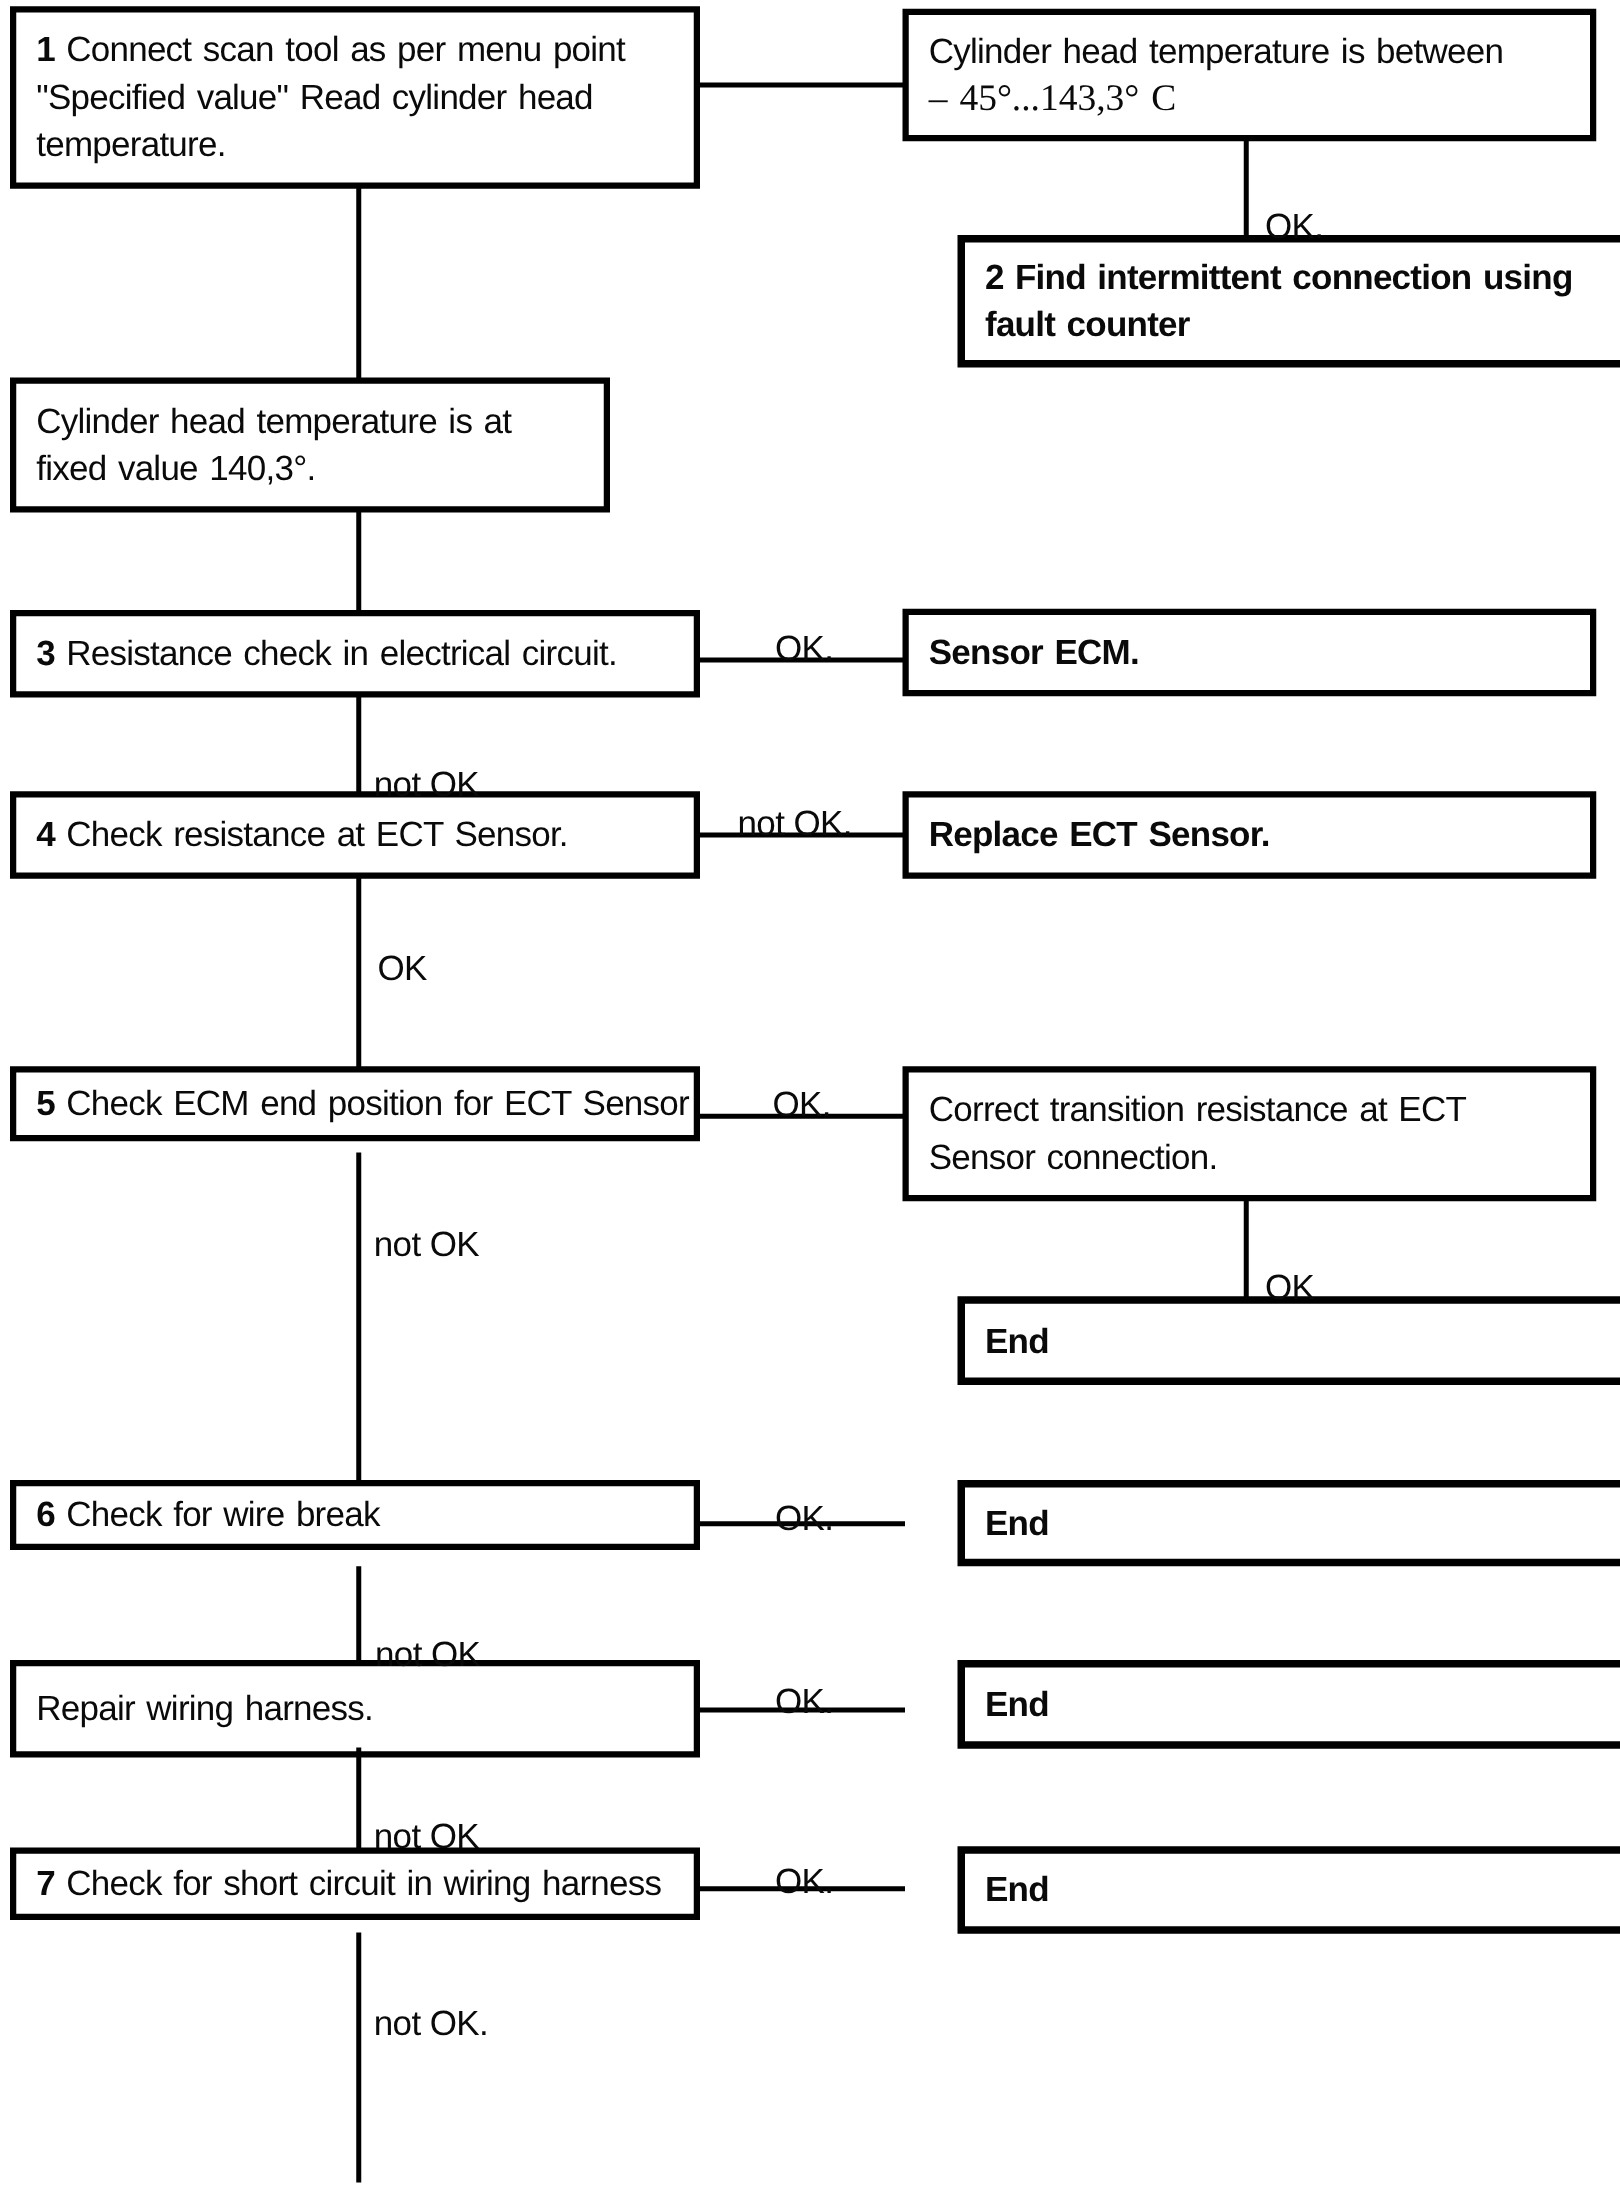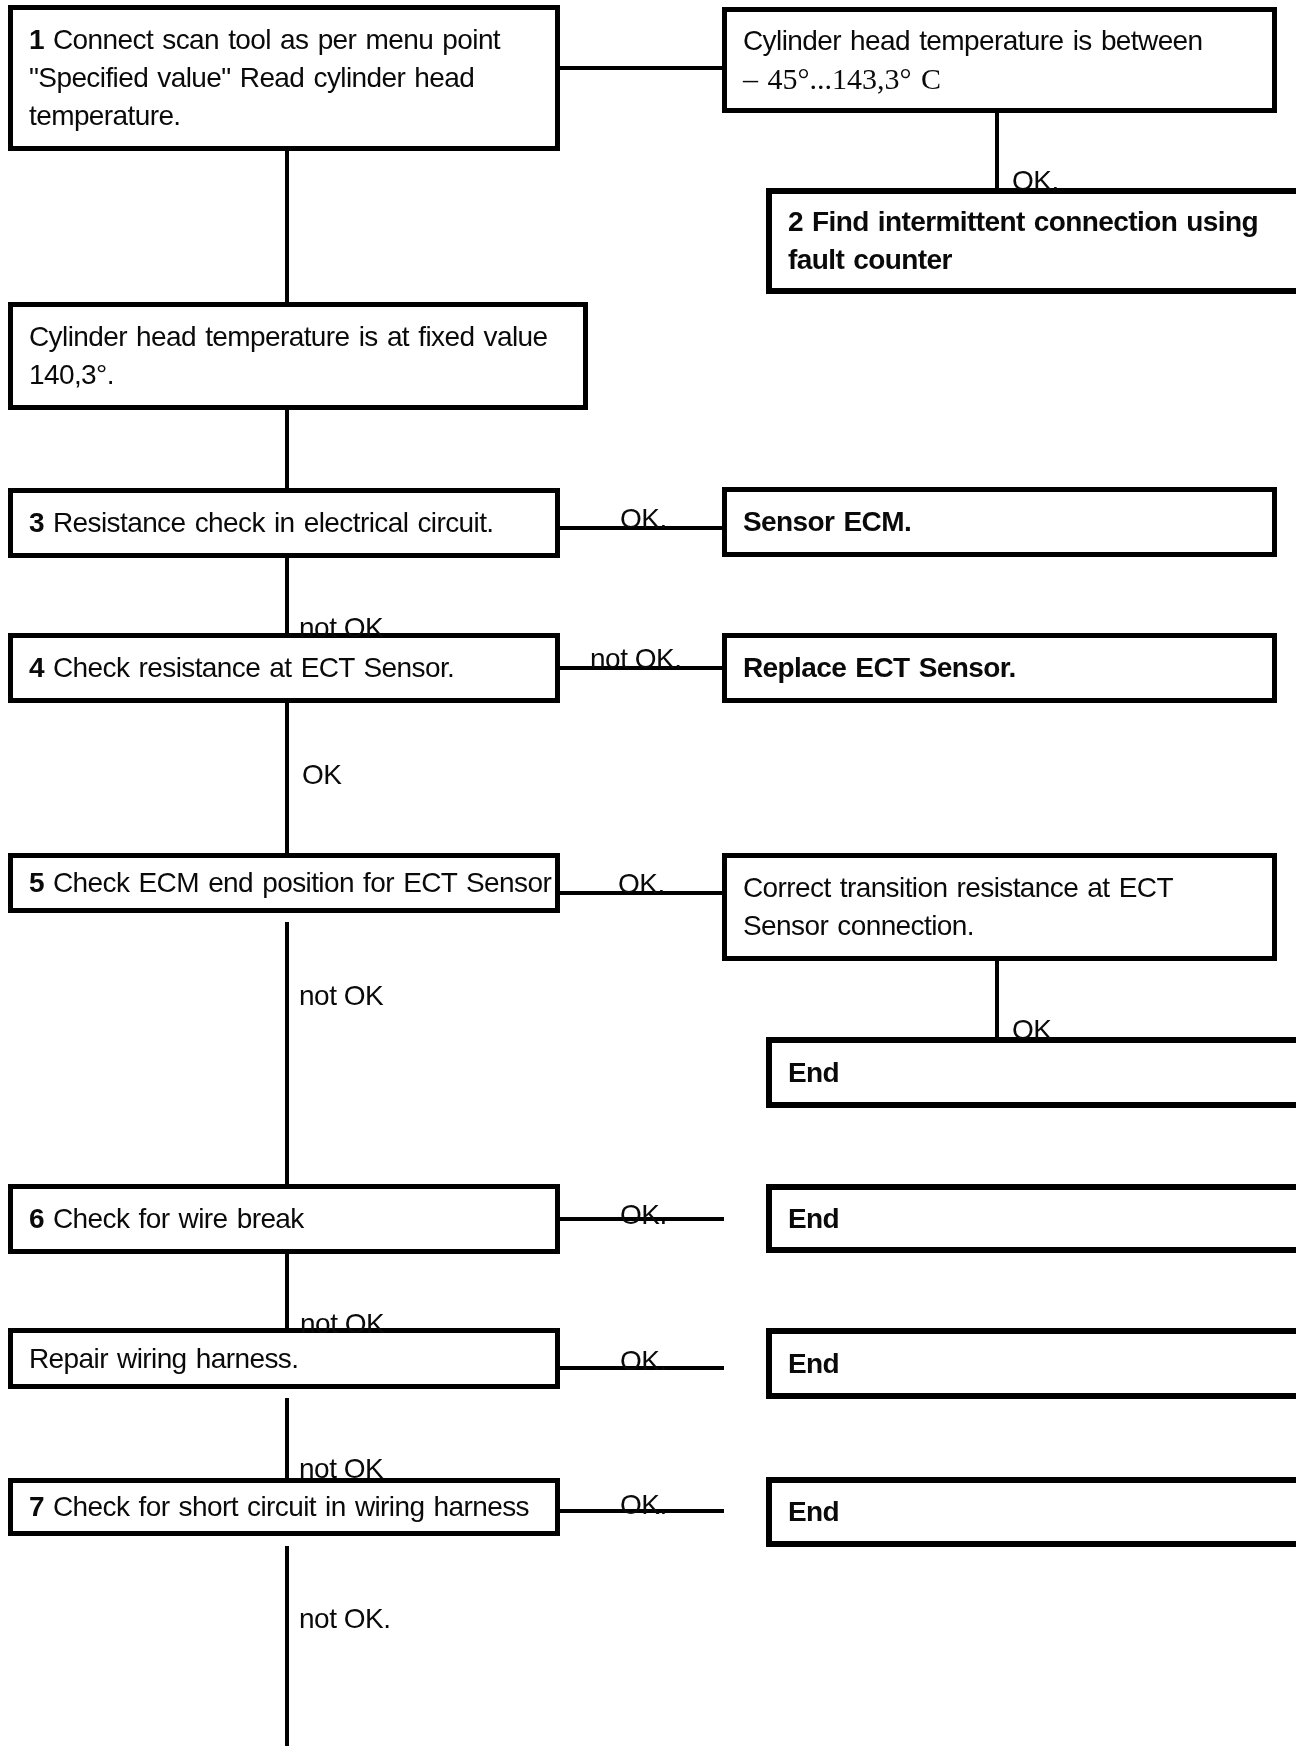--- a/index.html
+++ b/index.html
@@ -52,41 +52,41 @@
 </style>
 </head>
 <body>
 
 <div id="page">
 
   <div class="box" style="left:8px;top:5px;width:552px;height:146px;">
     <p class="txt"><span class="num">1</span><span>Connect scan tool as per menu point "Specified value" Read cylinder head temperature.</span></p>
   </div>
 
-  <div class="box" style="left:8px;top:302px;width:580px;height:108px;">
+  <div class="box" style="left:8px;top:302px;width:480px;height:108px;">
     <p class="txt"><span>Cylinder head temperature is at fixed value 140,3°.</span></p>
   </div>
 
   <div class="box single" style="left:8px;top:488px;width:552px;height:70px;">
     <p class="txt"><span class="num">3</span><span>Resistance check in electrical circuit.</span></p>
   </div>
 
   <div class="box single" style="left:8px;top:633px;width:552px;height:70px;">
     <p class="txt"><span class="num">4</span><span>Check resistance at ECT Sensor.</span></p>
   </div>
 
   <div class="box single" style="left:8px;top:853px;width:552px;height:60px;">
     <p class="txt"><span class="num">5</span><span>Check ECM end position for ECT Sensor</span></p>
   </div>
 
-  <div class="box single" style="left:8px;top:1184px;width:552px;height:70px;">
+  <div class="box single" style="left:8px;top:1184px;width:552px;height:56px;">
     <p class="txt"><span class="num">6</span><span>Check for wire break</span></p>
   </div>
 
-  <div class="box single" style="left:8px;top:1328px;width:552px;height:61px;text-align:right;">
+  <div class="box single" style="left:8px;top:1328px;width:552px;height:78px;text-align:right;">
     <p class="txt"><span>Repair wiring harness.</span></p>
   </div>
 
   <div class="box single" style="left:8px;top:1478px;width:552px;height:58px;">
     <p class="txt"><span class="num">7</span><span>Check for short circuit in wiring harness</span></p>
   </div>
 
   <div class="box" style="left:722px;top:7px;width:555px;height:106px;">
     <p class="txt">
       <span>Cylinder head temperature is between</span>

